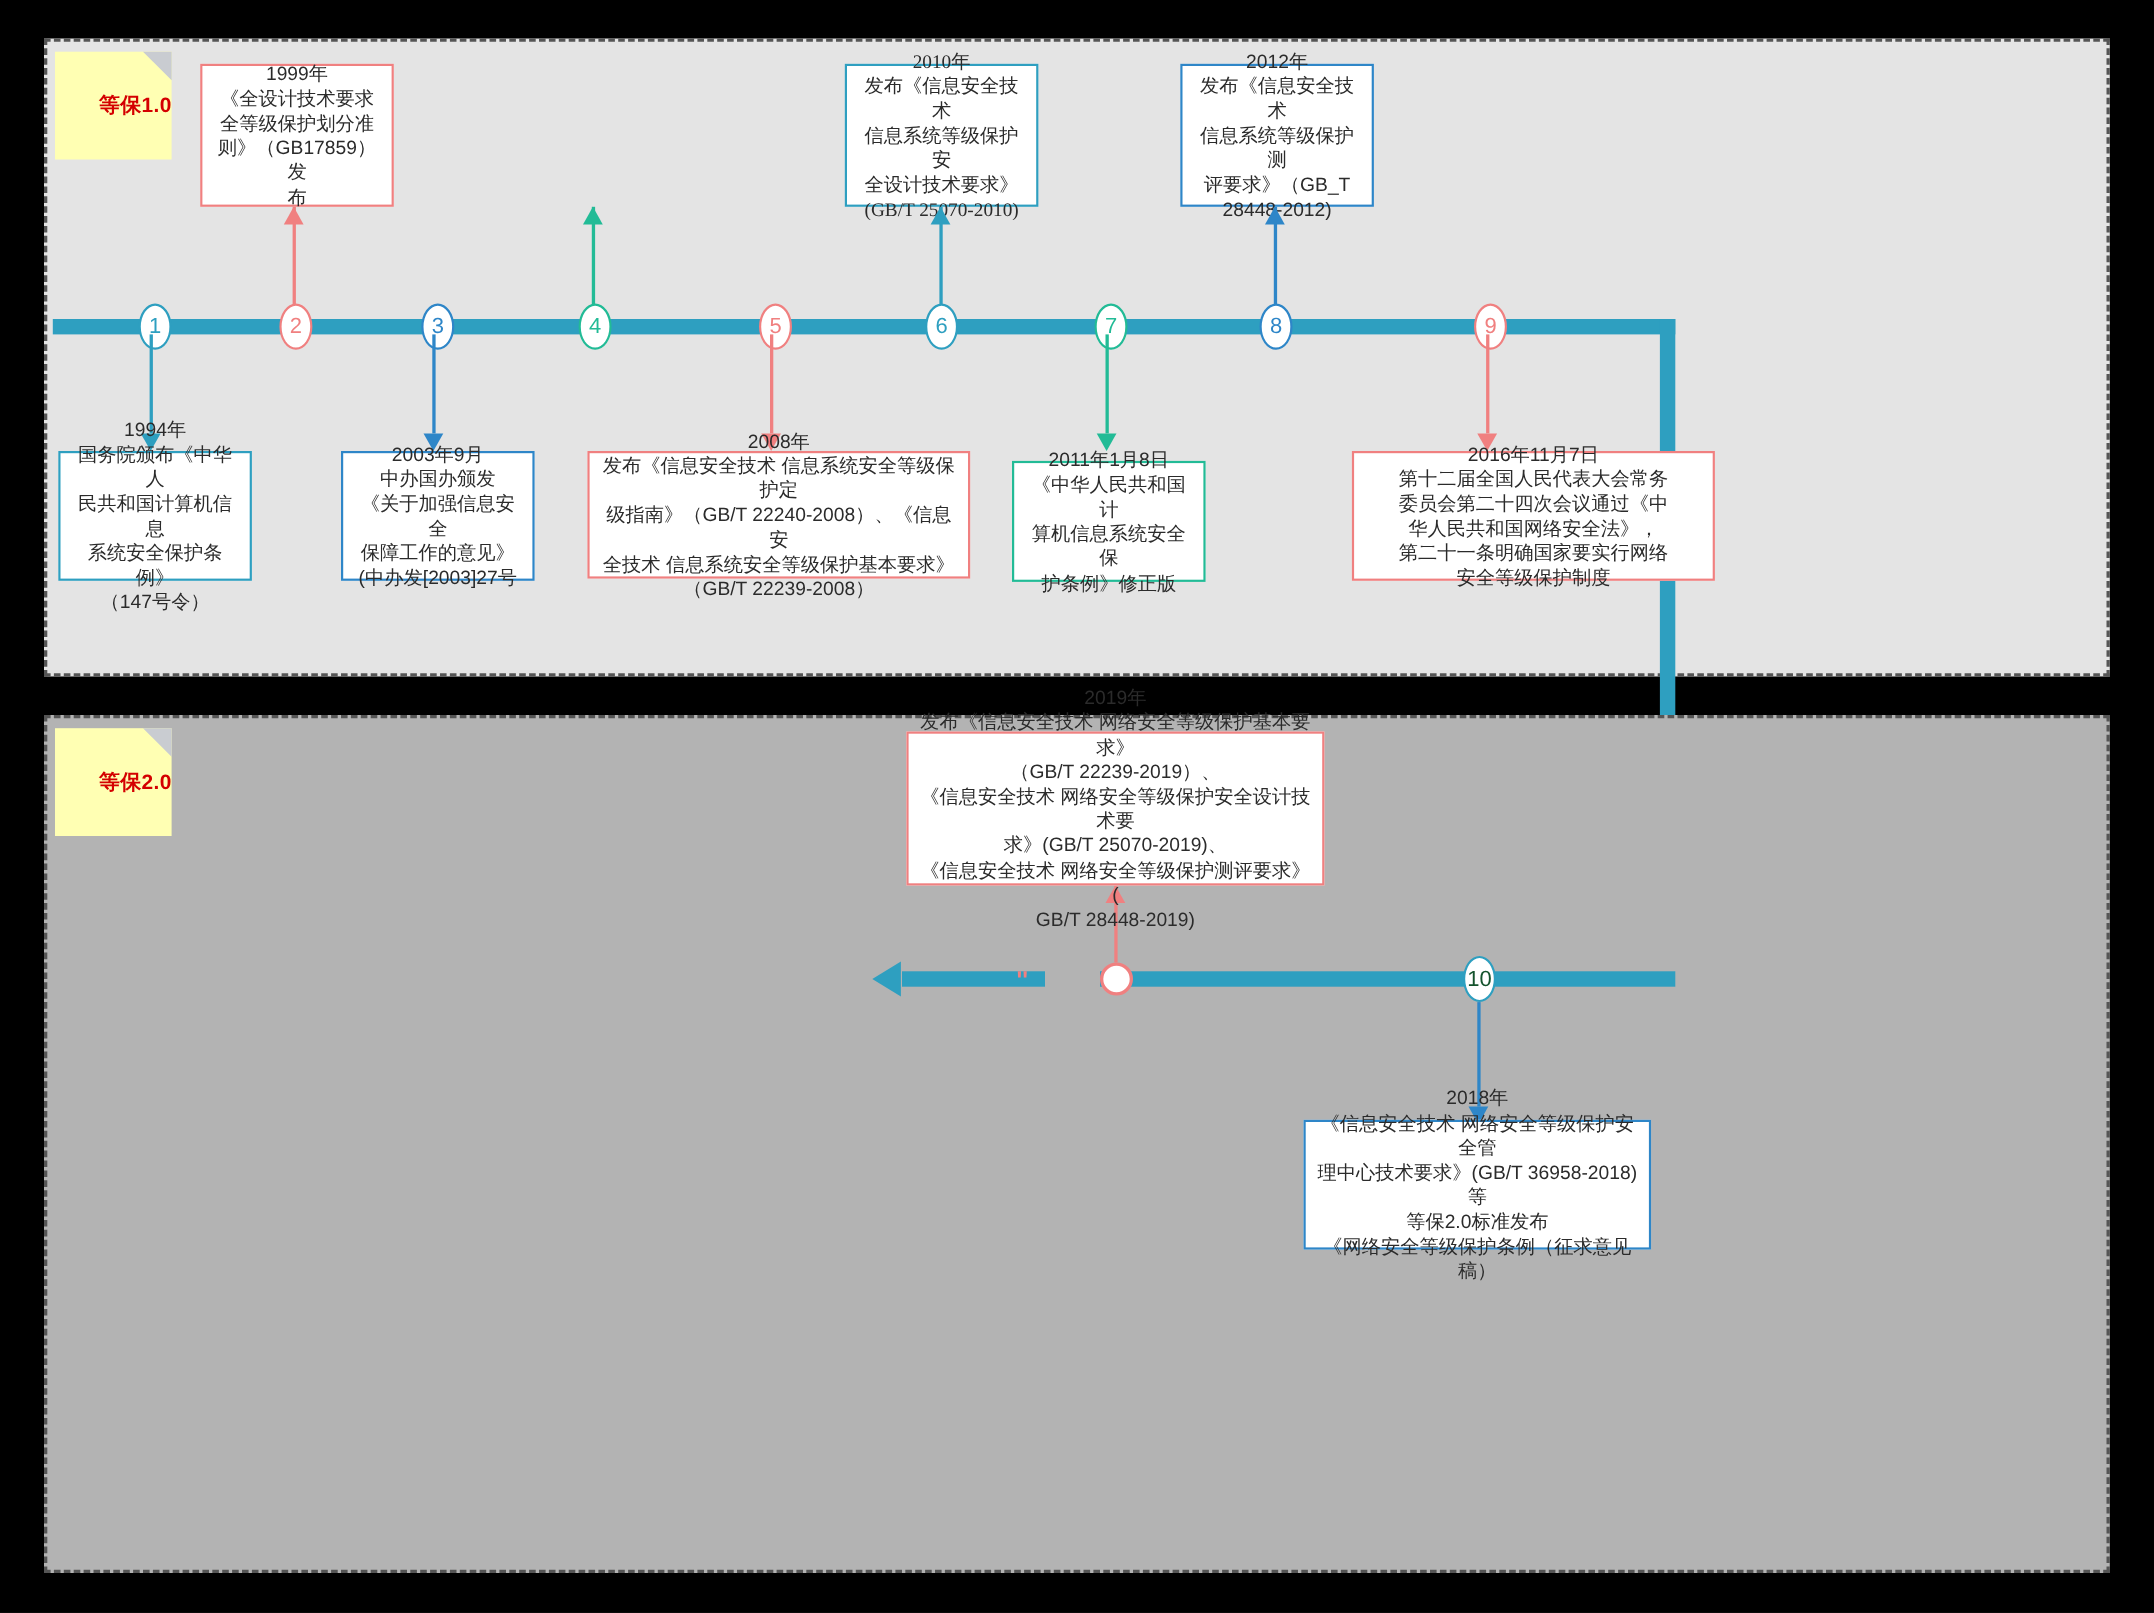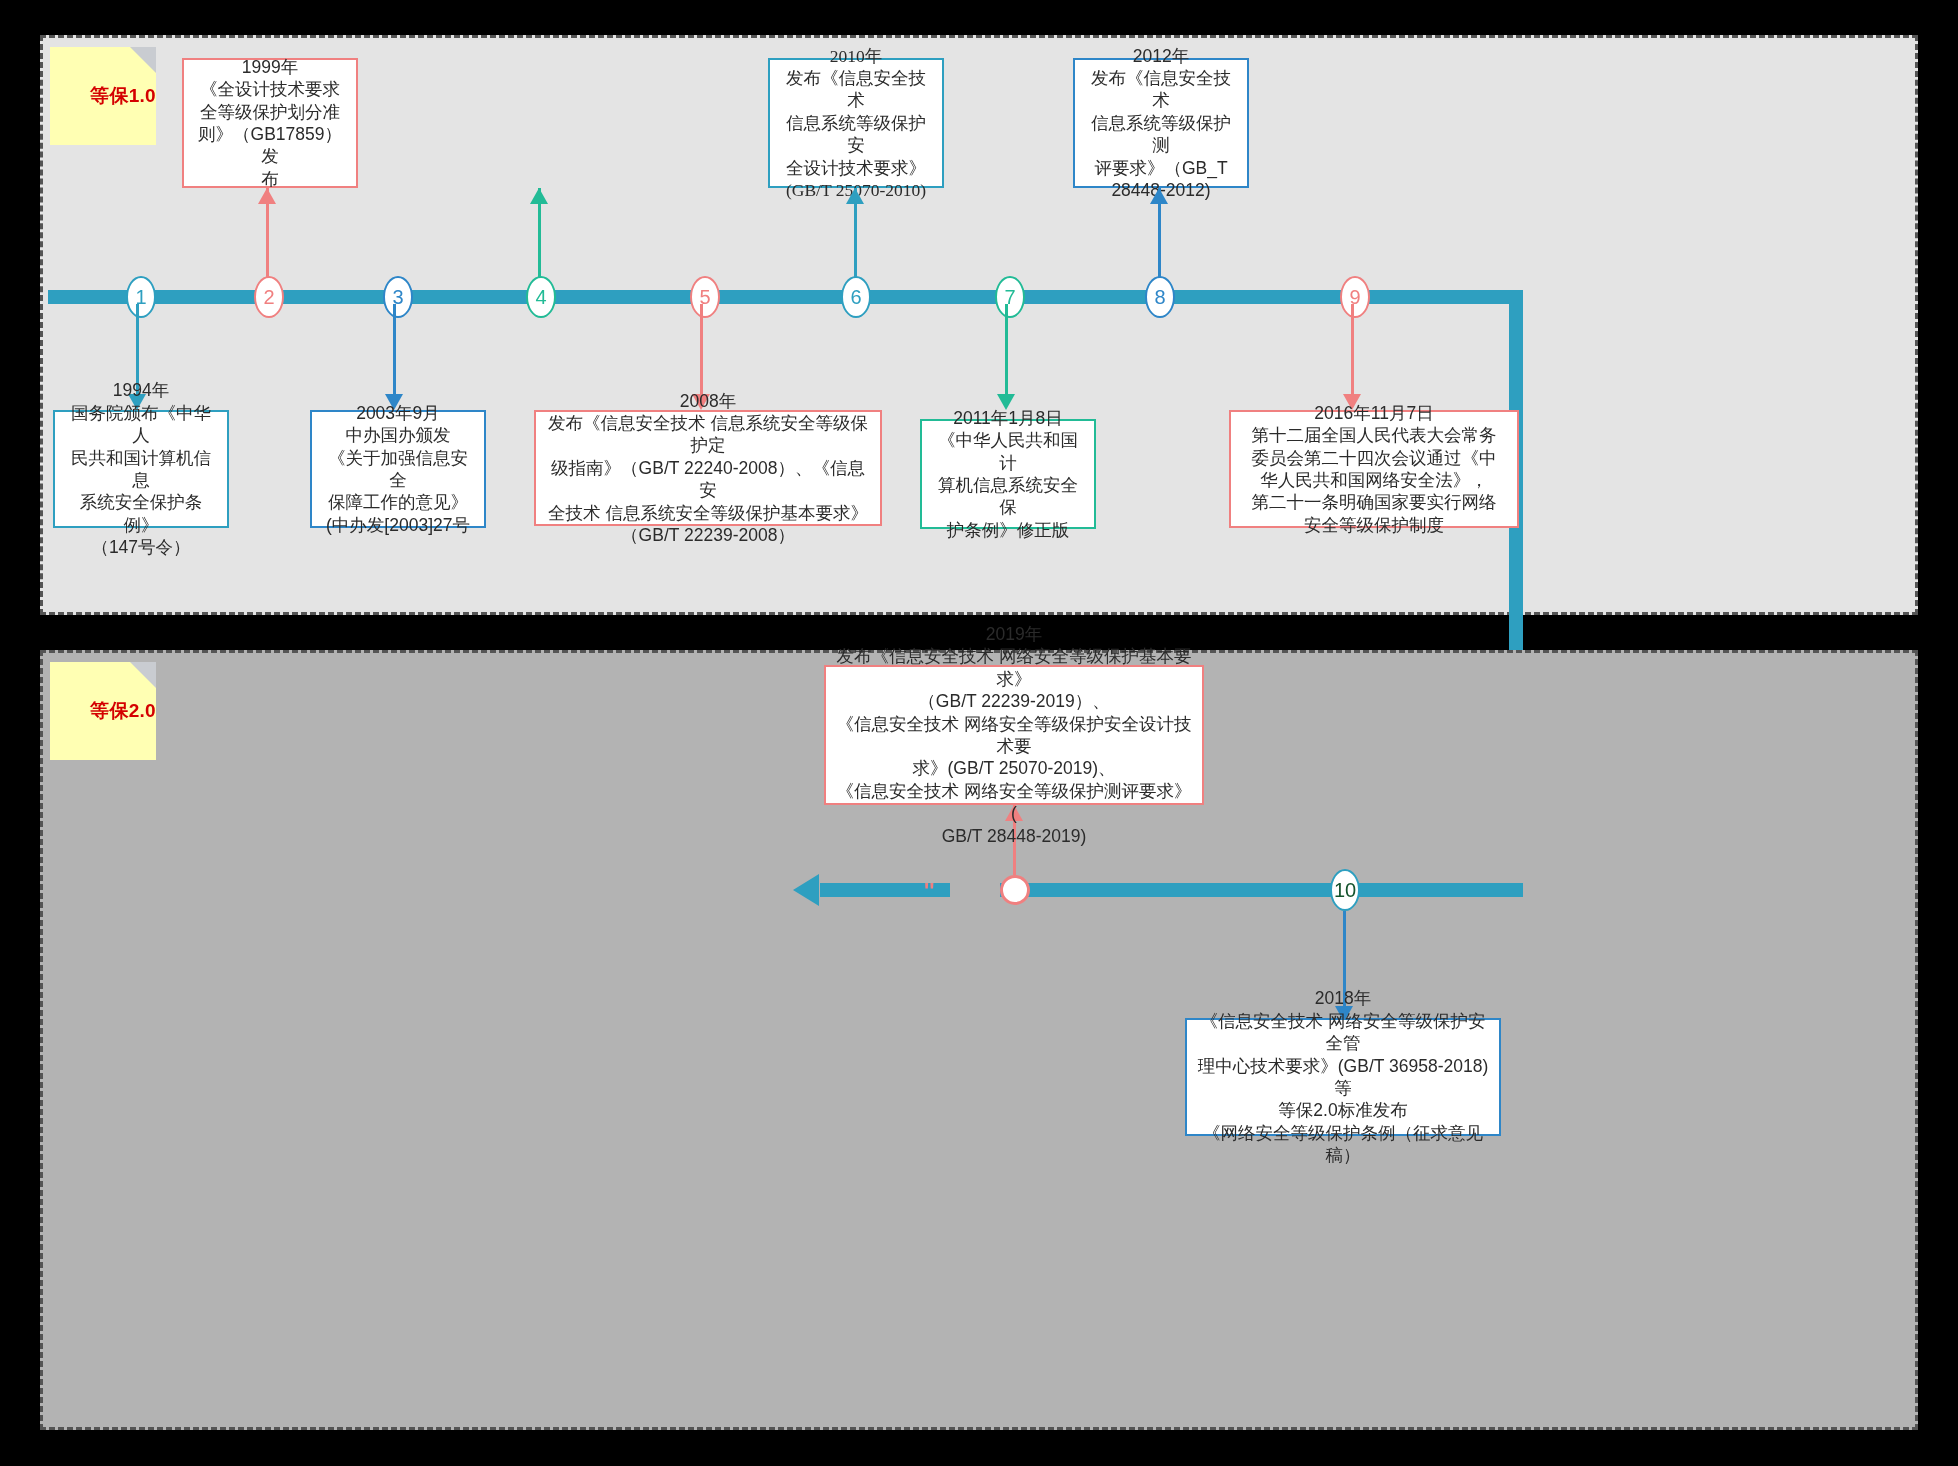--- a/index.html
+++ b/index.html
@@ -140,21 +140,21 @@
 
   <div class="vline" style="left:1005px;top:304px;height:90px;background:#22bb96;"></div>
   <div class="arrowhead ah-down" style="left:997px;top:394px;border-top:16px solid #22bb96;"></div>
   <div class="box" style="left:920px;top:419px;width:176px;height:110px;border-color:#22bb96;">2011年1月8日
 《中华人民共和国计
 算机信息系统安全保
 护条例》修正版</div>
 
   <div class="vline" style="left:1351px;top:304px;height:90px;background:#f08080;"></div>
   <div class="arrowhead ah-down" style="left:1343px;top:394px;border-top:16px solid #f08080;"></div>
-  <div class="box" style="left:1229px;top:410px;width:290px;height:118px;border-color:#f08080;">2016年11月7日
+  <div class="box" style="left:1229px;top:410px;width:330px;height:118px;border-color:#f08080;">2016年11月7日
 第十二届全国人民代表大会常务
 委员会第二十四次会议通过《中
 华人民共和国网络安全法》，
 第二十一条明确国家要实行网络
 安全等级保护制度</div>
 
   <div class="panel" id="panel2"></div>
 
   <div class="note" id="note2">
     <div class="fold"></div>

